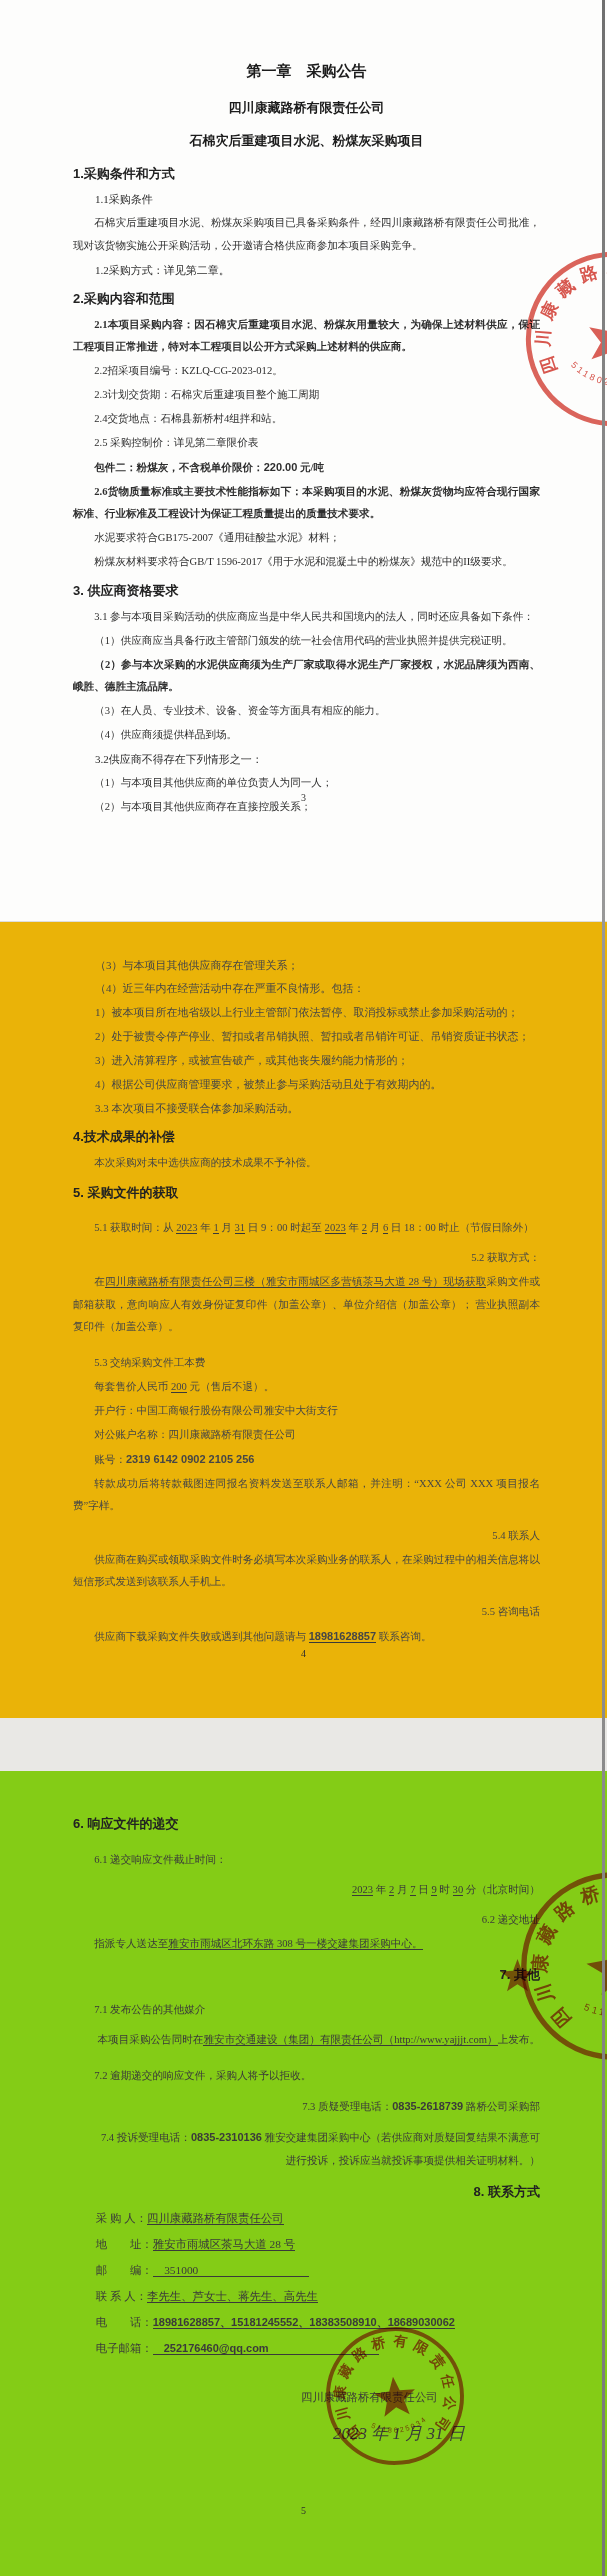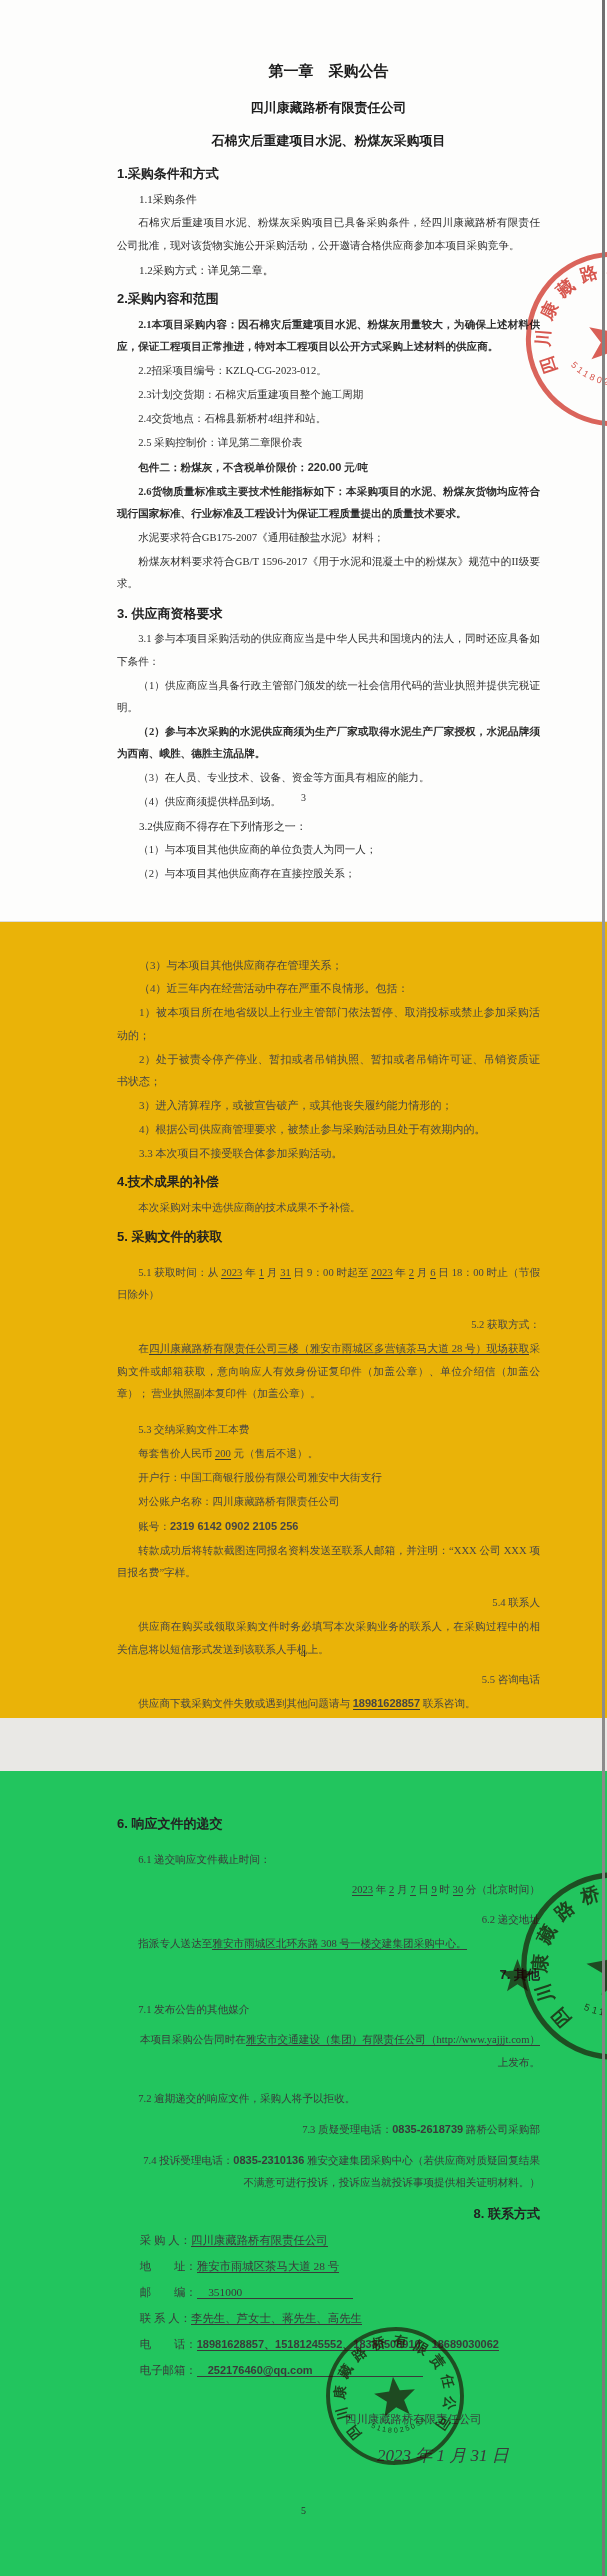--- a/index.html
+++ b/index.html
@@ -5,24 +5,24 @@
 <style>
   html,body{margin:0;padding:0;}
   body{
     width:607px;background:#ffffff;
     font-family:"Liberation Serif","DejaVu Serif",serif;
     color:#2e2e2e;
   }
   #doc{position:relative;width:607px;}
   .scan-edge{position:absolute;top:0;right:2.3px;width:2.3px;height:100%;
     background:linear-gradient(#6f6f6f,#9a9a9a 30%,#8a8a8a 70%,#777);z-index:9;}
-  .page{position:relative;overflow:hidden;padding-left:44px;}
+  .page{position:relative;overflow:hidden;}
   .page-1{height:921px;background:#fdfdfc;}
   .page-2{height:796px;background:#eab308;border-top:0.8px solid #dededc;color:#464646;}
-  .page-3{height:859px;background:#22c55e;color:#3a3a3a;}
+  .page-3{height:859px;background:#84cc16;color:#3a3a3a;}
   .topband{position:absolute;top:0;left:0;right:0;height:53px;background:#e9e8e5;}
   .page-content{position:relative;padding:0 67px 0 73px;}
   .page-1 .page-content{padding-top:56px;}
   .page-2 .page-content{padding-top:30px;}
   .page-3 .page-content{padding-top:88px;}
   .blk{margin:1.5px 0;}
   .title{font-family:"Liberation Sans","DejaVu Sans",sans-serif;font-weight:700;
     font-size:15px;text-align:center;line-height:26px;margin-bottom:12px;color:#1c1c1c;}
   .subtitle{font-family:"Liberation Sans","DejaVu Sans",sans-serif;font-weight:700;
     font-size:13px;text-align:center;line-height:23px;margin-bottom:10px;color:#1c1c1c;}

